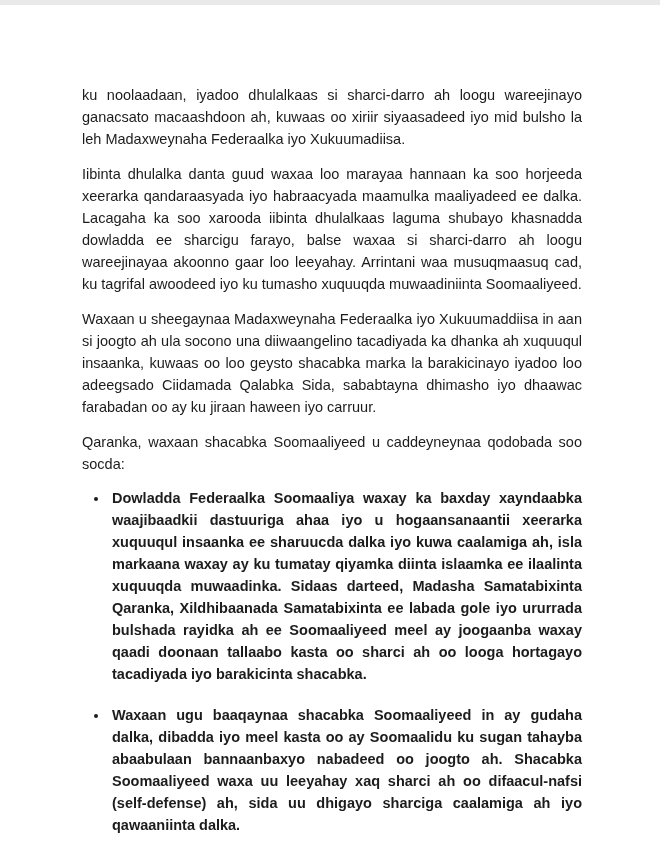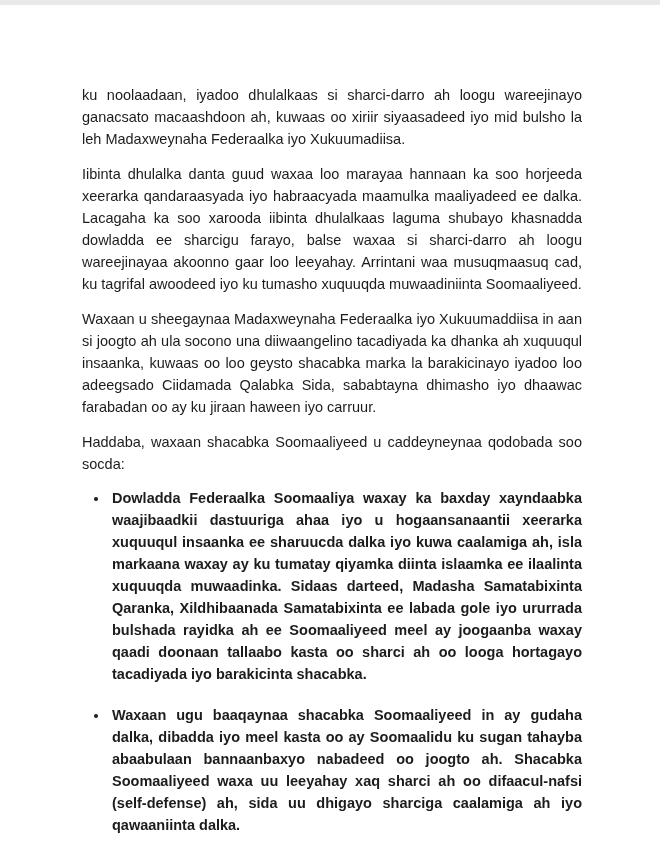--- a/index.html
+++ b/index.html
@@ -60,21 +60,21 @@
 <div class="page">
   <div class="top-bar"></div>
 
   <main class="content">
     <p class="para">ku noolaadaan, iyadoo dhulalkaas si sharci-darro ah loogu wareejinayo ganacsato macaashdoon ah, kuwaas oo xiriir siyaasadeed iyo mid bulsho la leh Madaxweynaha Federaalka iyo Xukuumadiisa.</p>
 
     <p class="para">Iibinta dhulalka danta guud waxaa loo marayaa hannaan ka soo horjeeda xeerarka qandaraasyada iyo habraacyada maamulka maaliyadeed ee dalka. Lacagaha ka soo xarooda iibinta dhulalkaas laguma shubayo khasnadda dowladda ee sharcigu farayo, balse waxaa si sharci-darro ah loogu wareejinayaa akoonno gaar loo leeyahay. Arrintani waa musuqmaasuq cad, ku tagrifal awoodeed iyo ku tumasho xuquuqda muwaadiniinta Soomaaliyeed.</p>
 
     <p class="para">Waxaan u sheegaynaa Madaxweynaha Federaalka iyo Xukuumaddiisa in aan si joogto ah ula socono una diiwaangelino tacadiyada ka dhanka ah xuquuqul insaanka, kuwaas oo loo geysto shacabka marka la barakicinayo iyadoo loo adeegsado Ciidamada Qalabka Sida, sababtayna dhimasho iyo dhaawac farabadan oo ay ku jiraan haween iyo carruur.</p>
 
-    <p class="para intro">Haddaba, waxaan shacabka Soomaaliyeed u caddeyneynaa qodobada soo socda:</p>
+    <p class="para intro">Qaranka, waxaan shacabka Soomaaliyeed u caddeyneynaa qodobada soo socda:</p>
 
     <ul class="bullets">
       <li>
         <span>Dowladda Federaalka Soomaaliya waxay ka baxday xayndaabka waajibaadkii dastuuriga ahaa iyo u hogaansanaantii xeerarka xuquuqul insaanka ee sharuucda dalka iyo kuwa caalamiga ah, isla markaana waxay ay ku tumatay qiyamka diinta islaamka ee ilaalinta xuquuqda muwaadinka. Sidaas darteed, Madasha Samatabixinta Qaranka, Xildhibaanada Samatabixinta ee labada gole iyo ururrada bulshada rayidka ah ee Soomaaliyeed meel ay joogaanba waxay qaadi doonaan tallaabo kasta oo sharci ah oo looga hortagayo tacadiyada iyo barakicinta shacabka.</span>
       </li>
       <li>
         <span>Waxaan ugu baaqaynaa shacabka Soomaaliyeed in ay gudaha dalka, dibadda iyo meel kasta oo ay Soomaalidu ku sugan tahayba abaabulaan bannaanbaxyo nabadeed oo joogto ah. Shacabka Soomaaliyeed waxa uu leeyahay xaq sharci ah oo difaacul-nafsi (self-defense) ah, sida uu dhigayo sharciga caalamiga ah iyo qawaaniinta dalka.</span>
       </li>
       <li>
         <span>Madasha Samatabixinta Qaranka, Xildhibaanada Samatabixinta ee labada gole iyo ururrada bulshada rayidka ah ee Soomaaliyeed waxa ay ku hawlan yihiin in dacwado sharci ah laga furo maxkamadaha  dalka iyo kuwa caalamiga ah si loo dhegeysto dambiyada culus iyo tacadiyada xuquuqul insaanka ee Madaxweynaha Federaalka, Xukuumaddiisa iyo Saraakiisha ku caanbaxay tacadiyadaas.</span>

